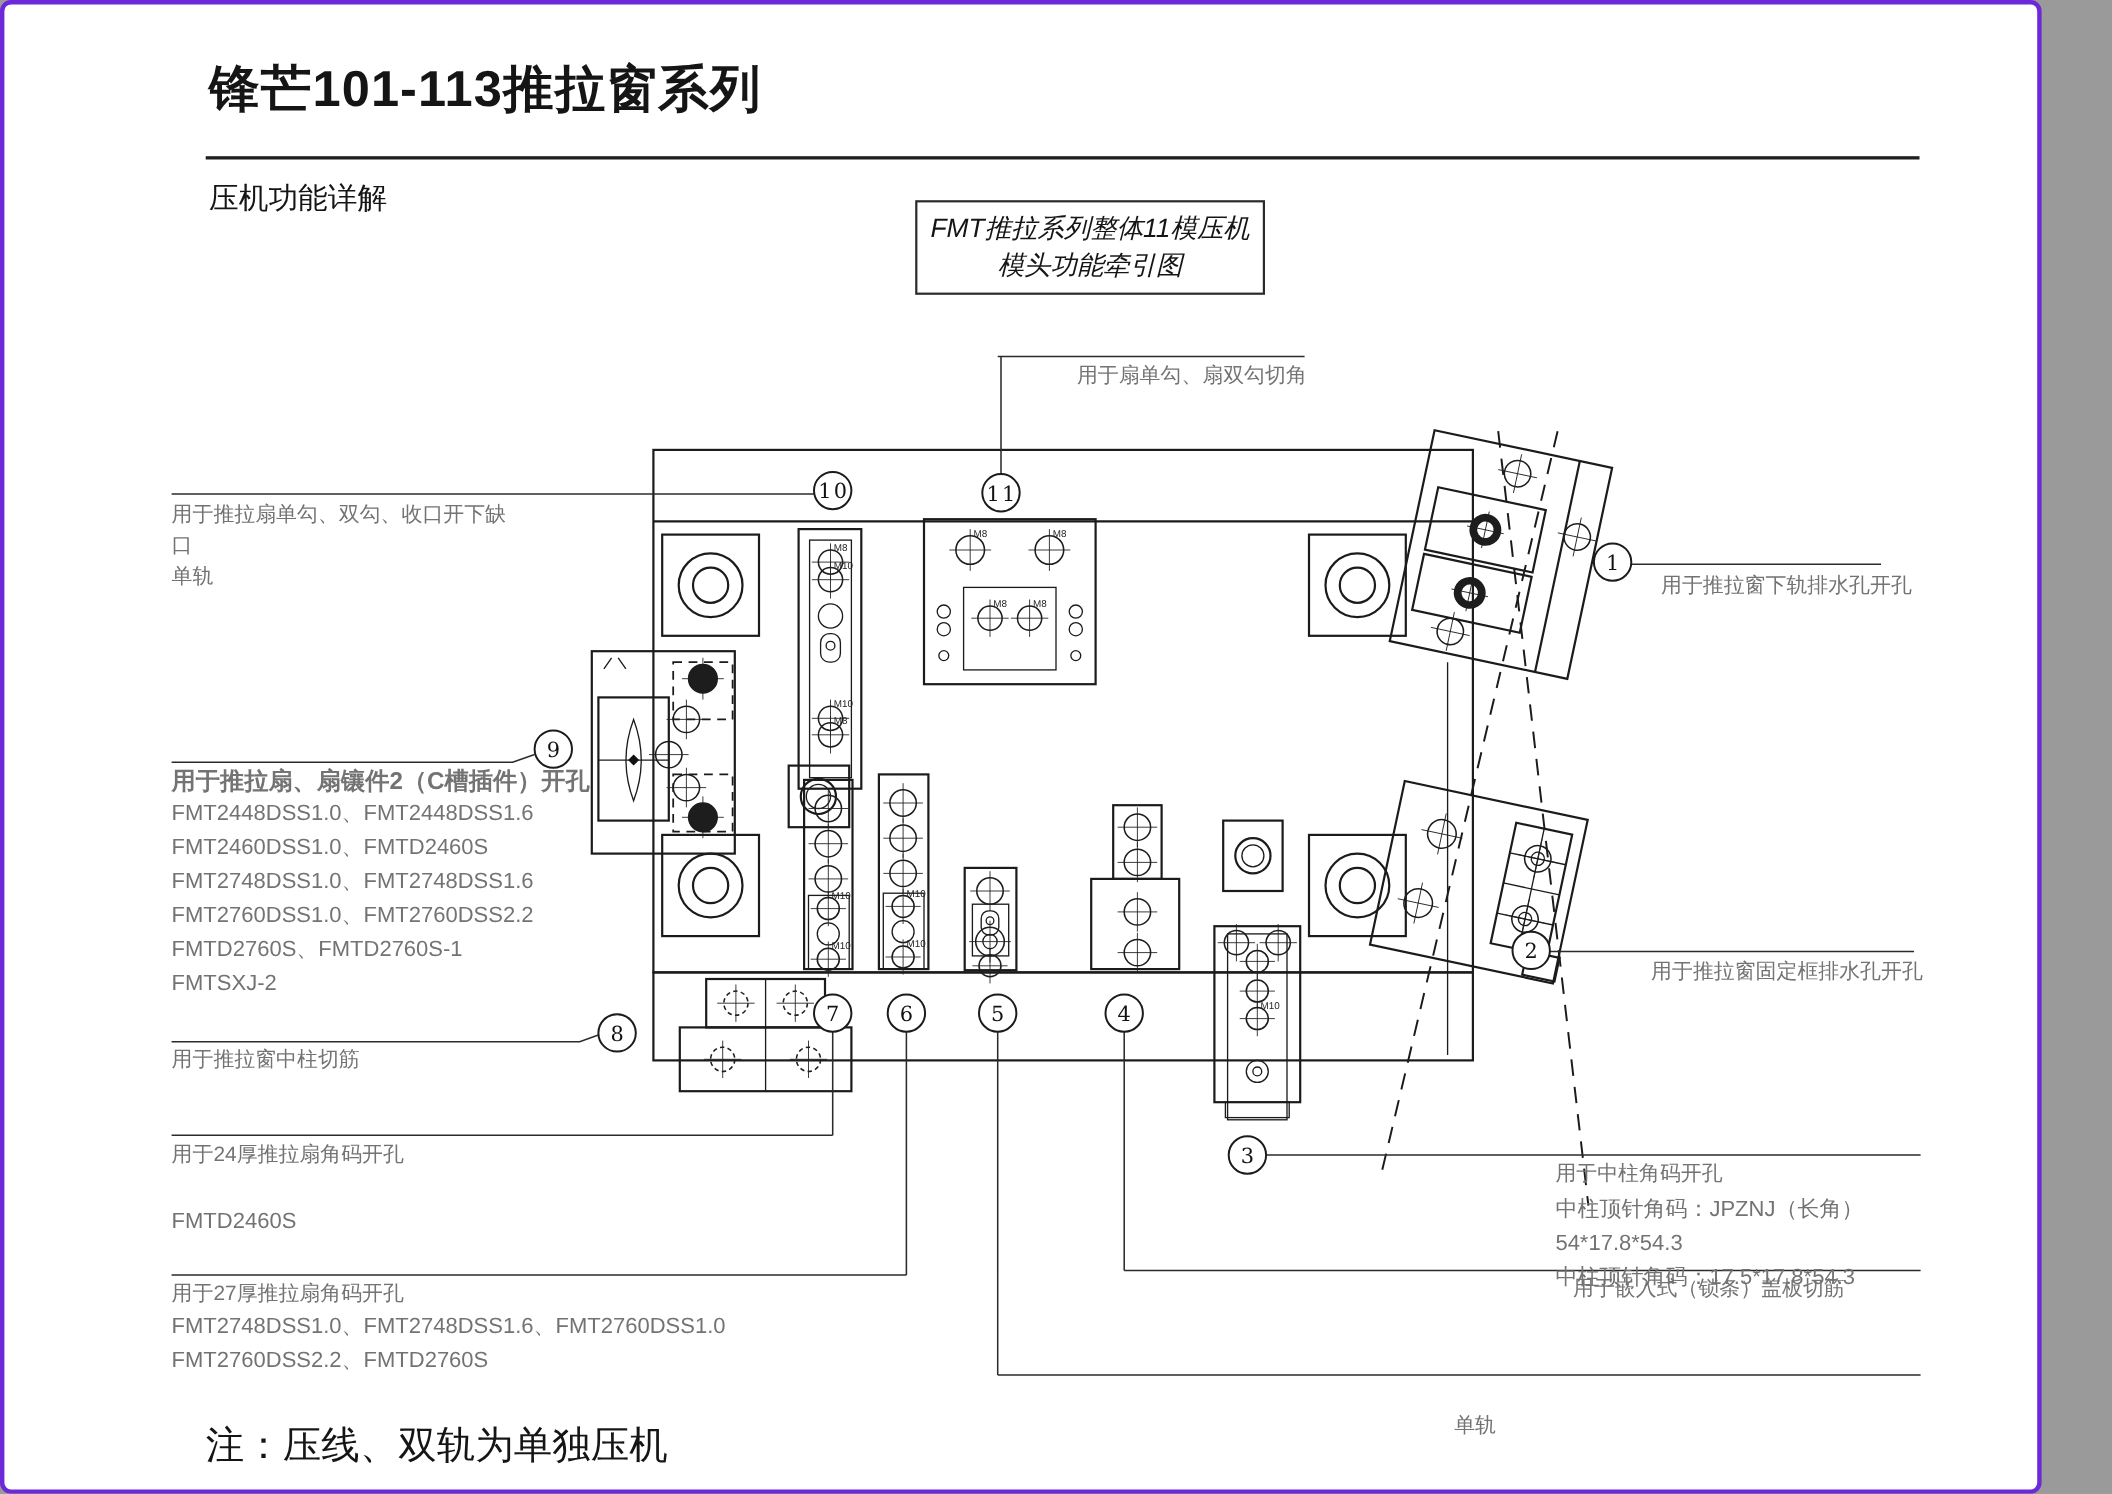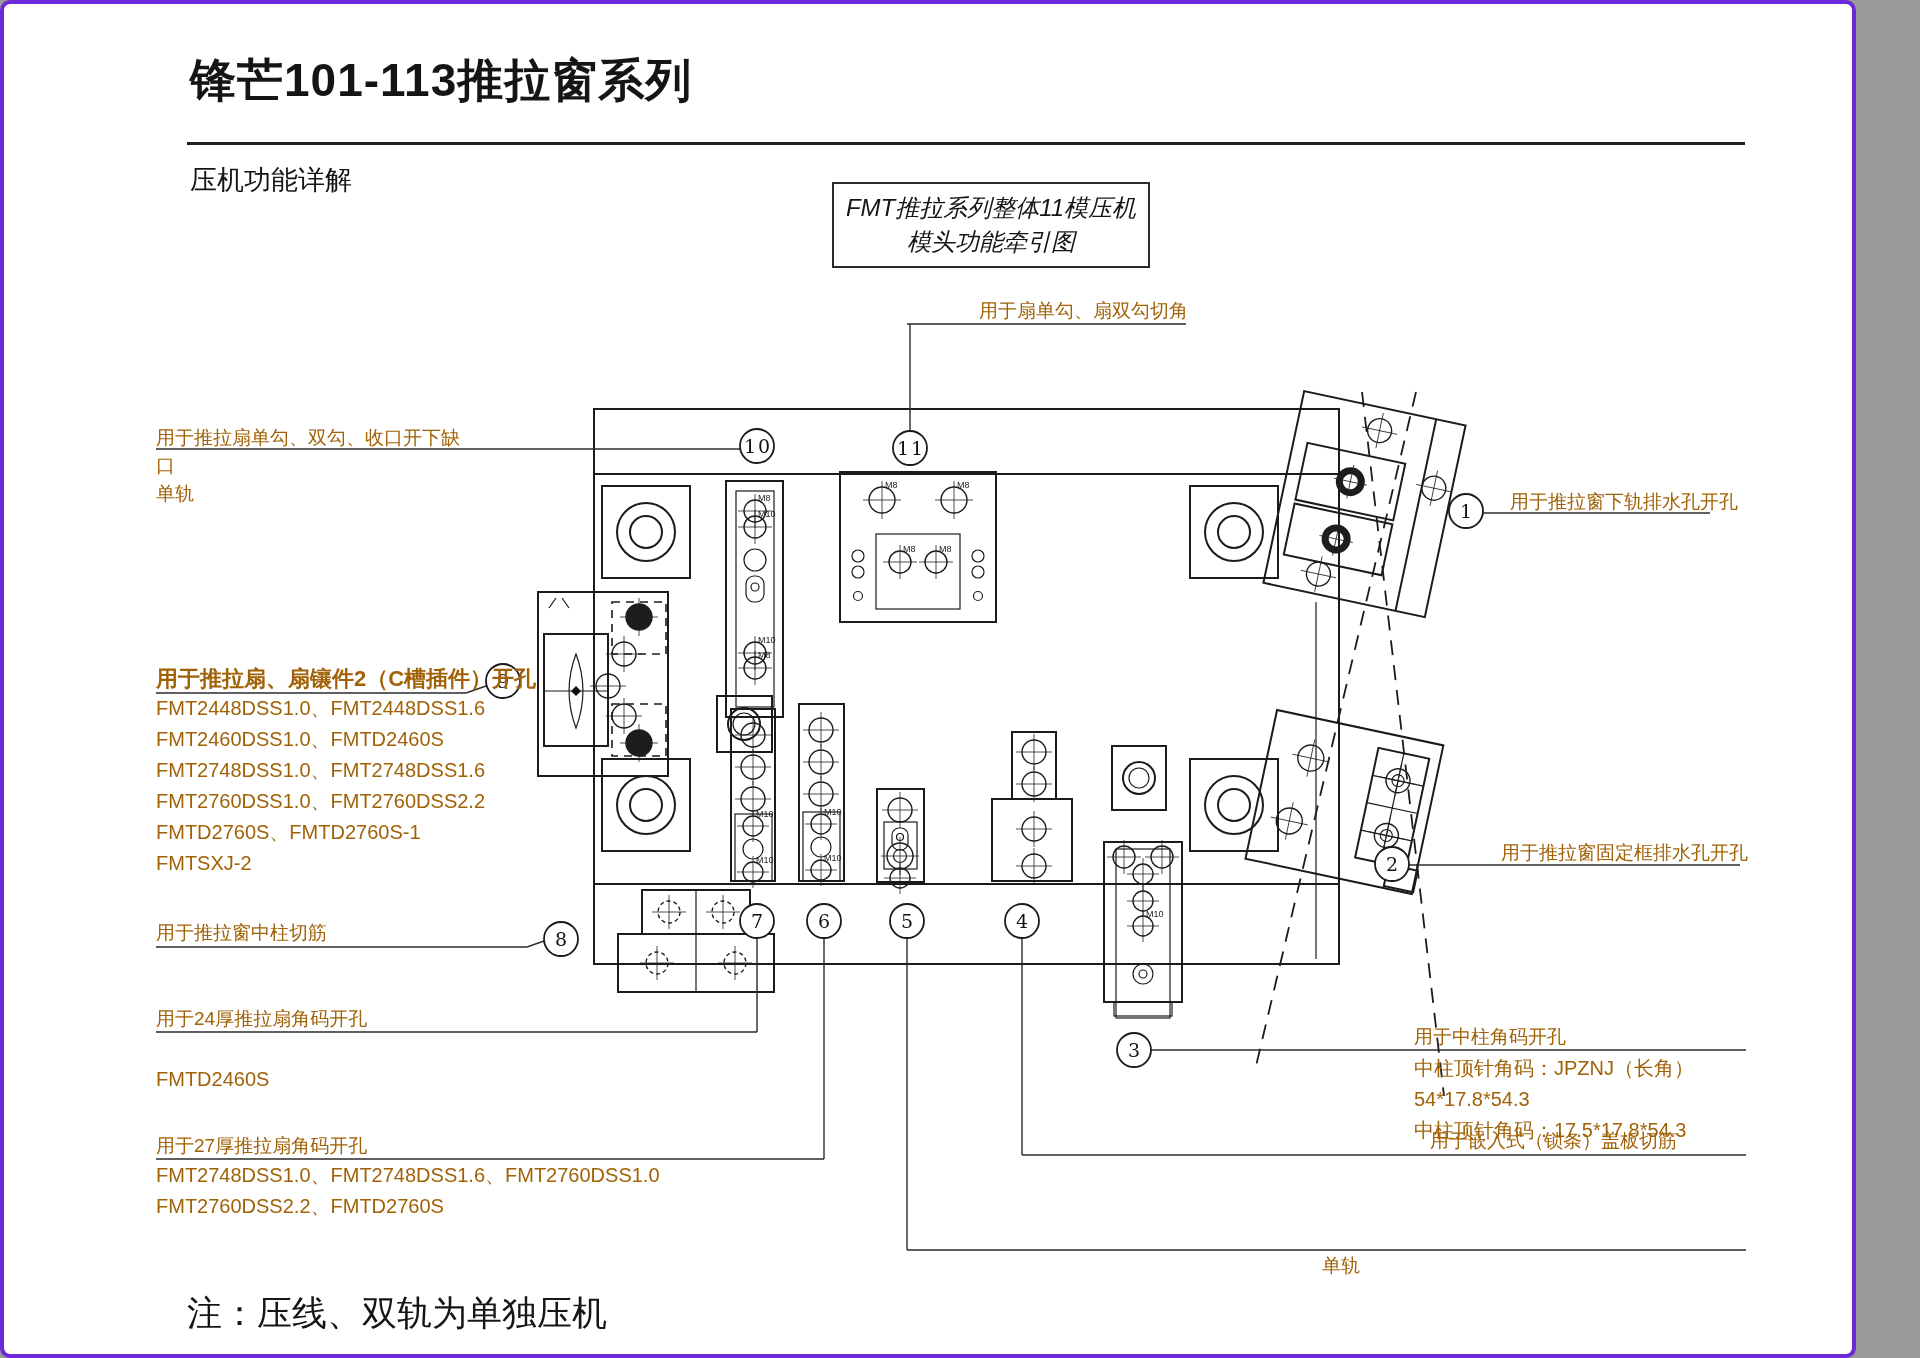--- a/index.html
+++ b/index.html
@@ -5,21 +5,21 @@
   html,body{margin:0;padding:0;background:#9a9a9a;}
   .page{position:relative;width:1856px;height:1358px;background:#fff;
         border:4px solid #6d28d9;border-radius:10px;overflow:hidden;box-sizing:border-box;
         font-family:"Liberation Sans",sans-serif;color:#151515;}
   .t-title{position:absolute;left:186px;top:46px;font-size:46px;font-weight:600;letter-spacing:1px;}
   .t-rule{position:absolute;left:183px;top:138px;width:1558px;border-top:3px solid #1f1f1f;}
   .t-sub{position:absolute;left:186px;top:158px;font-size:27px;font-weight:500;}
   .d-box{position:absolute;left:828px;top:178px;width:314px;height:82px;border:2.5px solid #2a2a2a;
          display:flex;flex-direction:column;justify-content:center;align-items:center;
          font-size:24px;line-height:34px;font-weight:500;font-style:italic;}
-  .ann{position:absolute;font-size:19px;line-height:26px;white-space:nowrap;color:#a16207;}
+  .ann{position:absolute;font-size:19px;line-height:26px;white-space:nowrap;color:#737373;margin-top:31px;}
   .small{font-size:22px;font-weight:bold;}
   .models{font-size:20px;}
   .note{position:absolute;left:183px;top:1286px;font-size:35px;font-weight:400;}
   svg.draw{position:absolute;left:0;top:0;}
   .thick{fill:none;stroke:#1b1b1b;stroke-width:2;}
   .thin{fill:none;stroke:#1b1b1b;stroke-width:1.2;}
   .dashrect{fill:none;stroke:#1b1b1b;stroke-width:1.6;stroke-dasharray:8 6;}
   .leader{fill:none;stroke:#2b2b2b;stroke-width:1.4;}
   .dashline{fill:none;stroke:#1b1b1b;stroke-width:1.8;stroke-dasharray:15 10;}
   .hairline{stroke:#222;stroke-width:.8;}

